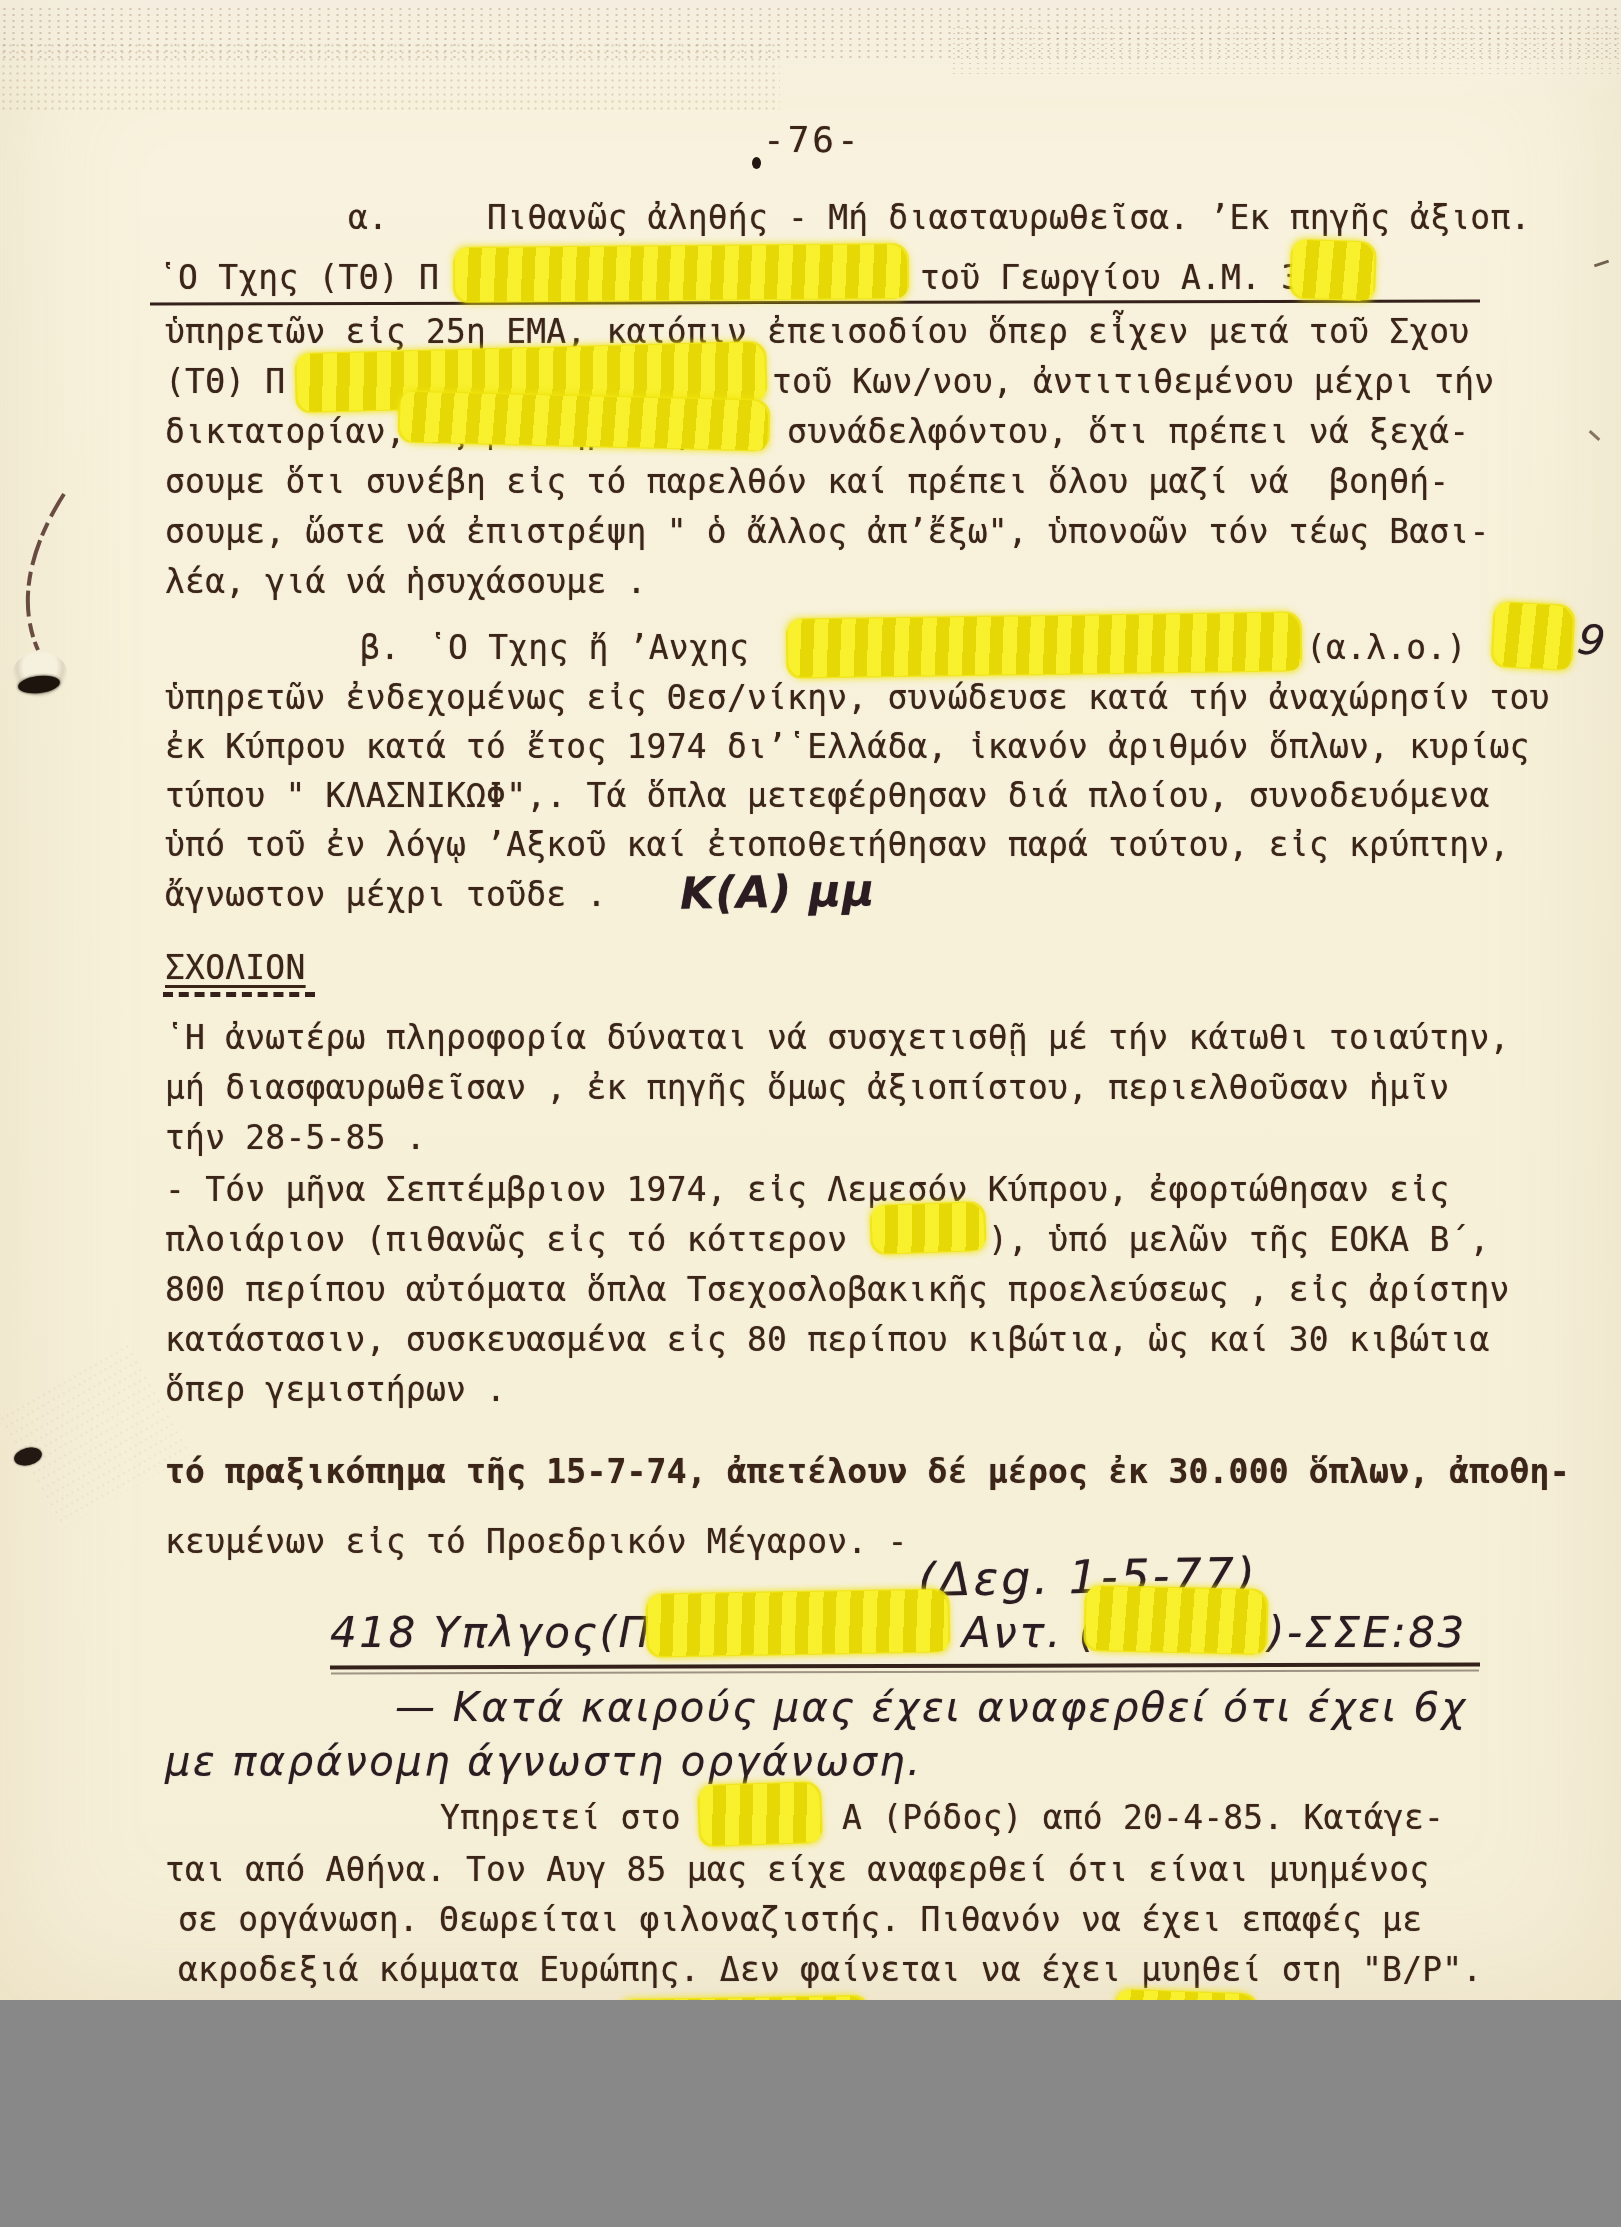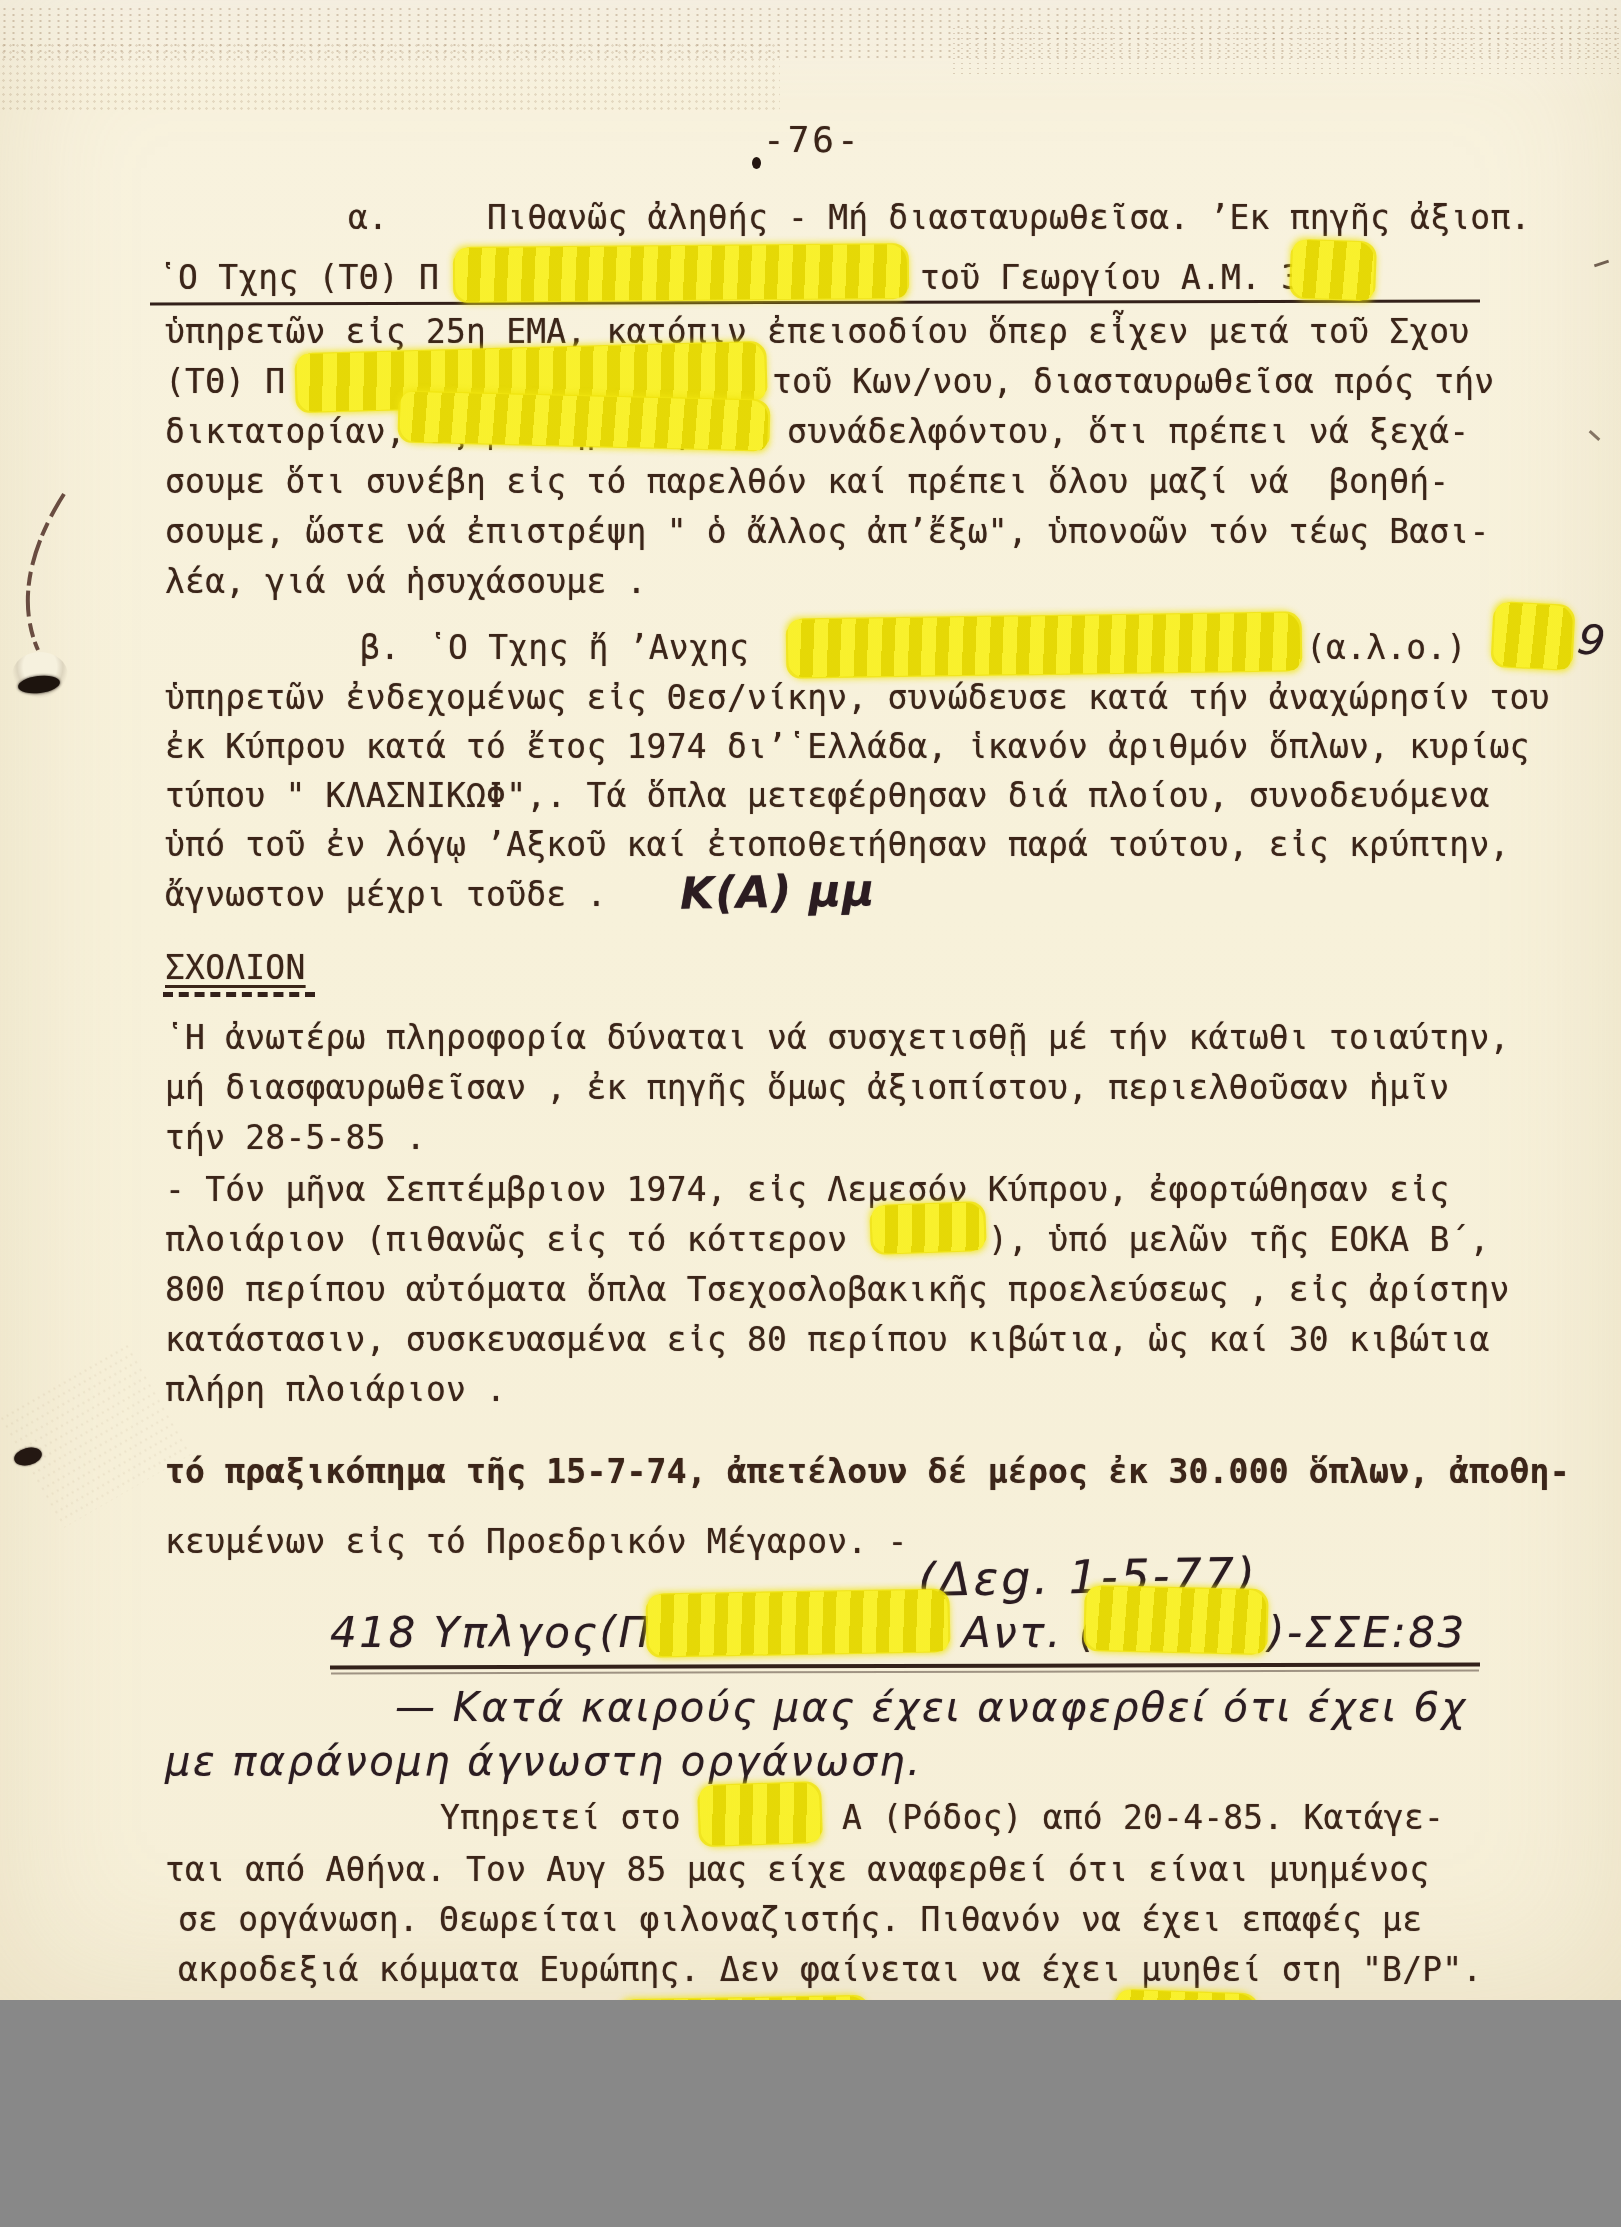--- a/index.html
+++ b/index.html
@@ -75,21 +75,21 @@
   <div class="t" style="left:348px;top:198px;">α.</div>
   <div class="t" style="left:487px;top:198px;">Πιθανῶς ἀληθής - Μή διασταυρωθεῖσα. ’Εκ πηγῆς ἀξιοπ.</div>
 
   <div class="t" style="left:158px;top:258px;">῾Ο Τχης (ΤΘ) Π</div>
   <div class="t" style="left:920px;top:258px;">τοῦ Γεωργίου Α.Μ. 3</div>
   <div class="t" style="left:1352px;top:258px;">Β</div>
   <div class="ul" style="left:150px;top:301px;width:1330px;transform:rotate(-.12deg);"></div>
 
   <div class="t" style="left:165px;top:312px;">ὑπηρετῶν εἰς 25η ΕΜΑ, κατόπιν ἐπεισοδίου ὅπερ εἶχεν μετά τοῦ Σχου</div>
   <div class="t" style="left:165px;top:362px;">(ΤΘ) Π</div>
-  <div class="t" style="left:772px;top:362px;">τοῦ Κων/νου, διασταυρωθεῖσα πρός τήν</div>
+  <div class="t" style="left:772px;top:362px;">τοῦ Κων/νου, ἀντιτιθεμένου μέχρι τήν</div>
   <div class="t" style="left:165px;top:412px;">δικτατορίαν, ἐξεμυστηρεύθη εἰς συνάδελφόντου, ὅτι πρέπει νά ξεχά-</div>
   <div class="t" style="left:165px;top:462px;">σουμε ὅτι συνέβη εἰς τό παρελθόν καί πρέπει ὅλου μαζί νά  βοηθή-</div>
   <div class="t" style="left:165px;top:512px;">σουμε, ὥστε νά ἐπιστρέψη " ὁ ἄλλος ἀπ’ἔξω", ὑπονοῶν τόν τέως Βασι-</div>
   <div class="t" style="left:165px;top:562px;">λέα, γιά νά ἡσυχάσουμε .</div>
 
   <div class="t" style="left:360px;top:628px;">β.</div>
   <div class="t" style="left:428px;top:628px;">῾Ο Τχης ἤ ’Ανχης</div>
   <div class="t" style="left:1306px;top:628px;">(α.λ.ο.)</div>
   <div class="h" style="left:1578px;top:616px;font-size:42px;transform:rotate(9deg);">9</div>
 
@@ -104,21 +104,21 @@
   <div style="position:absolute;left:163px;top:992px;width:152px;height:0;border-bottom:5px dashed #33211a;"></div>
 
   <div class="t" style="left:165px;top:1018px;text-align:center;">῾Η ἀνωτέρω πληροφορία δύναται νά συσχετισθῇ μέ τήν κάτωθι τοιαύτην,</div>
   <div class="t" style="left:165px;top:1068px;">μή διασφαυρωθεῖσαν , ἐκ πηγῆς ὅμως ἀξιοπίστου, περιελθοῦσαν ἡμῖν</div>
   <div class="t" style="left:165px;top:1118px;">τήν 28-5-85 .</div>
   <div class="t" style="left:165px;top:1170px;">- Τόν μῆνα Σεπτέμβριον 1974, εἰς Λεμεσόν Κύπρου, ἐφορτώθησαν εἰς</div>
   <div class="t" style="left:165px;top:1220px;">πλοιάριον (πιθανῶς εἰς τό κόττερον </div>
   <div class="t" style="left:988px;top:1220px;">), ὑπό μελῶν τῆς ΕΟΚΑ Β΄,</div>
   <div class="t" style="left:165px;top:1270px;">800 περίπου αὐτόματα ὅπλα Τσεχοσλοβακικῆς προελεύσεως , εἰς ἀρίστην</div>
   <div class="t" style="left:165px;top:1320px;">κατάστασιν, συσκευασμένα εἰς 80 περίπου κιβώτια, ὡς καί 30 κιβώτια</div>
-  <div class="t" style="left:165px;top:1370px;">πλήρη πλοιάριον .</div>
+  <div class="t" style="left:165px;top:1370px;">ὅπερ γεμιστήρων .</div>
   <div class="t" style="left:165px;top:1452px;font-weight:bold;">τό πραξικόπημα τῆς 15-7-74, ἀπετέλουν δέ μέρος ἐκ 30.000 ὅπλων, ἀποθη-</div>
   <div class="t" style="left:165px;top:1522px;">κευμένων εἰς τό Προεδρικόν Μέγαρον. -</div>
 
   <div class="h" style="left:918px;top:1550px;font-size:46px;letter-spacing:3px;transform:rotate(-1deg);">(Δεg. 1-5-77)</div>
 
   <div class="h" style="left:330px;top:1608px;font-size:42px;">418 Υπλγος(ΠΒ)Τ</div>
   <div class="h" style="left:962px;top:1608px;font-size:42px;">Αντ. (</div>
   <div class="h" style="left:1268px;top:1608px;font-size:42px;">)-ΣΣΕ:83</div>
   <div class="ul" style="left:330px;top:1664px;width:1150px;height:4px;box-shadow:0 6px 0 -1px rgba(51,33,26,.45);transform:rotate(-.15deg);"></div>
 

